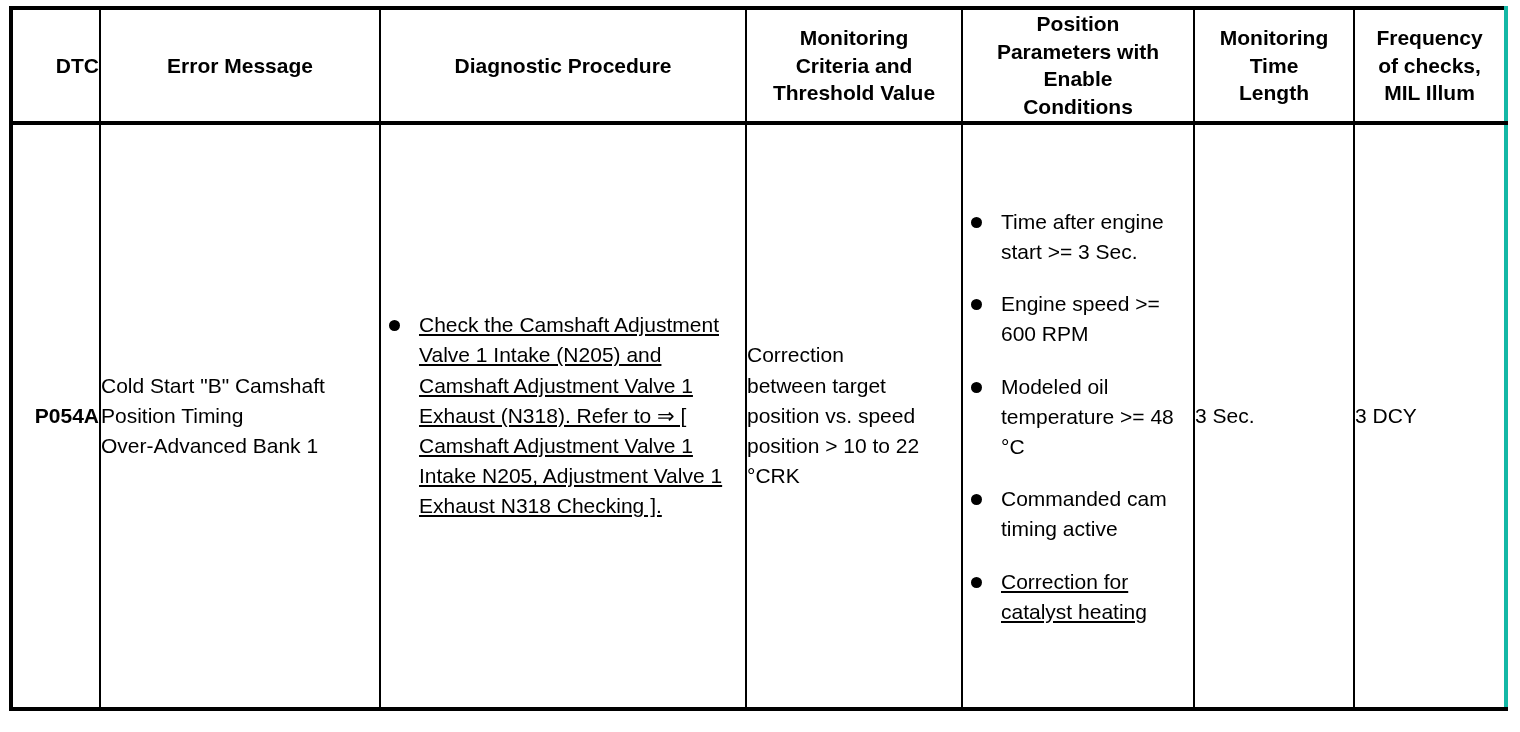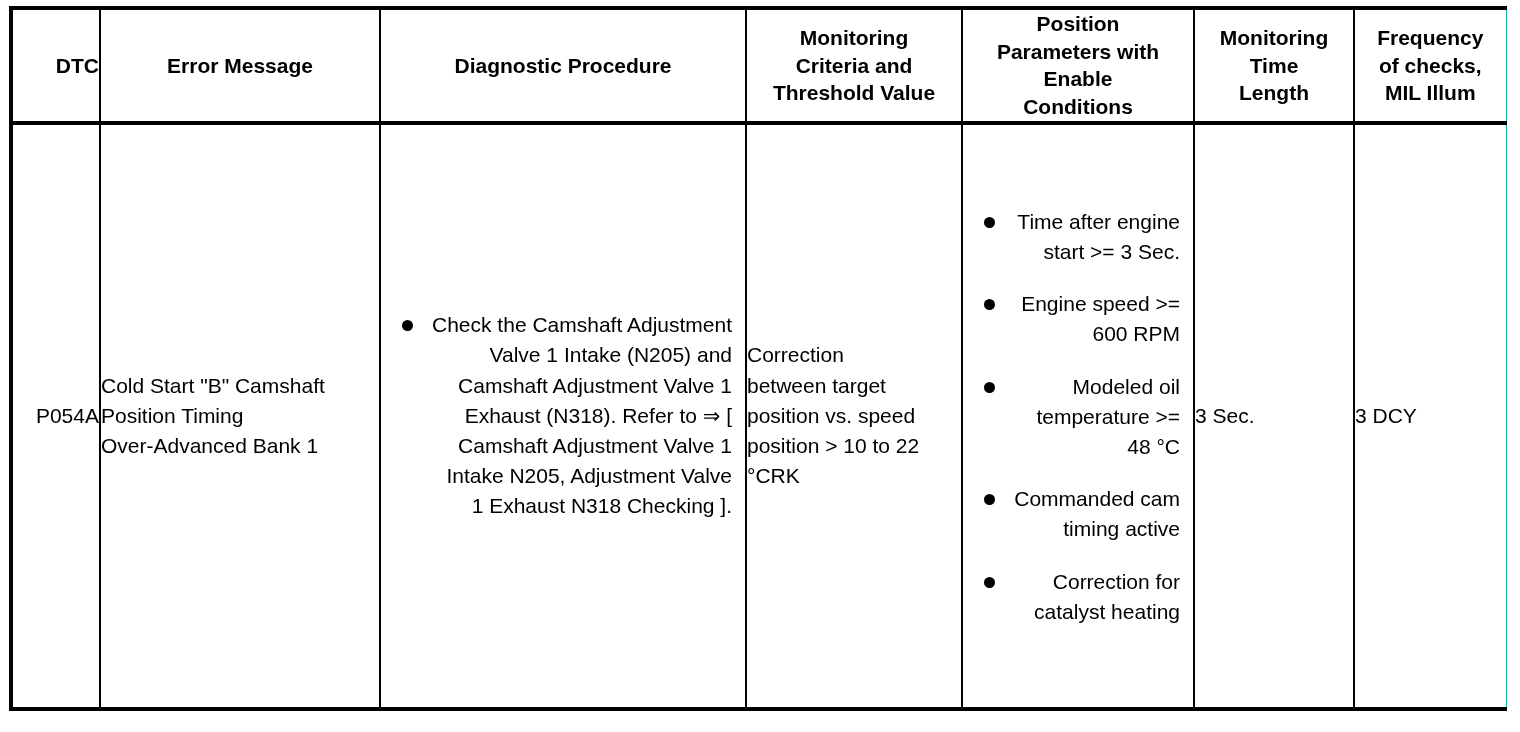--- a/index.html
+++ b/index.html
@@ -67,40 +67,39 @@
     font-size: 21px;
     line-height: 1.44;
     height: 586px;
     box-sizing: border-box;
   }
 
   
   thead th:first-child,
   tbody td:first-child { border-left: 4px solid #000; text-align: right; }
   thead th:last-child,
-  tbody td:last-child  { border-right: 1px solid #14b8a6; }
+  tbody td:last-child  { border-right: 4px solid #14b8a6; }
 
   .cell-pad        { padding: 4px 10px; }
-  .cell-pad-tight  { padding: 4px 6px; }
+  .cell-pad-tight  { padding: 4px 6px; font-weight: bold; }
 
   .nowrap-val { white-space: nowrap; }
 
   
   ul.bullets {
     list-style: none;
-    margin: 13px;
+    margin: 0;
     padding: 0;
-    text-align: right;
   }
   ul.bullets > li {
     position: relative;
     padding-left: 38px;
     margin: 0 0 22px 0;
   }
-  ul.bullets > li:last-child { margin-bottom: 0; }
+  ul.bullets > li:last-child { margin-bottom: 0; text-decoration: underline; }
   ul.bullets > li .dot {
     position: absolute;
     left: 8px;
     top: 10px;
     width: 11px;
     height: 11px;
     background: #000;
     border-radius: 50%;
     display: block;
   }

